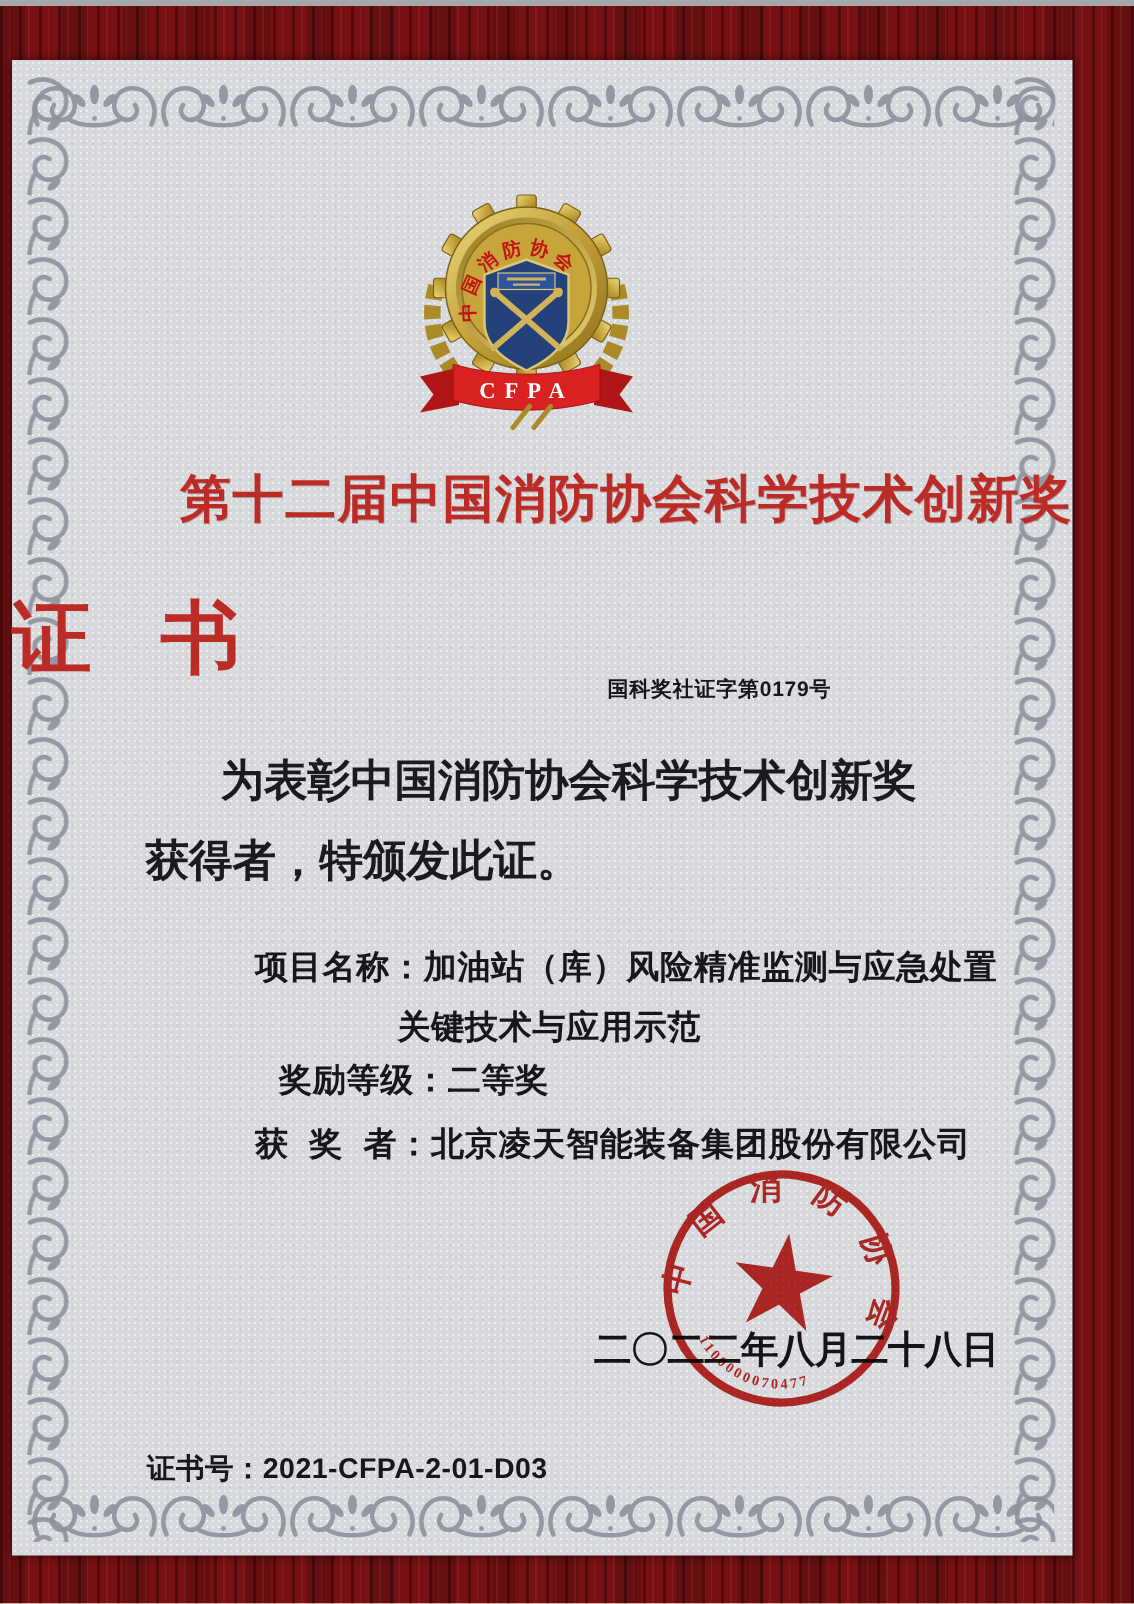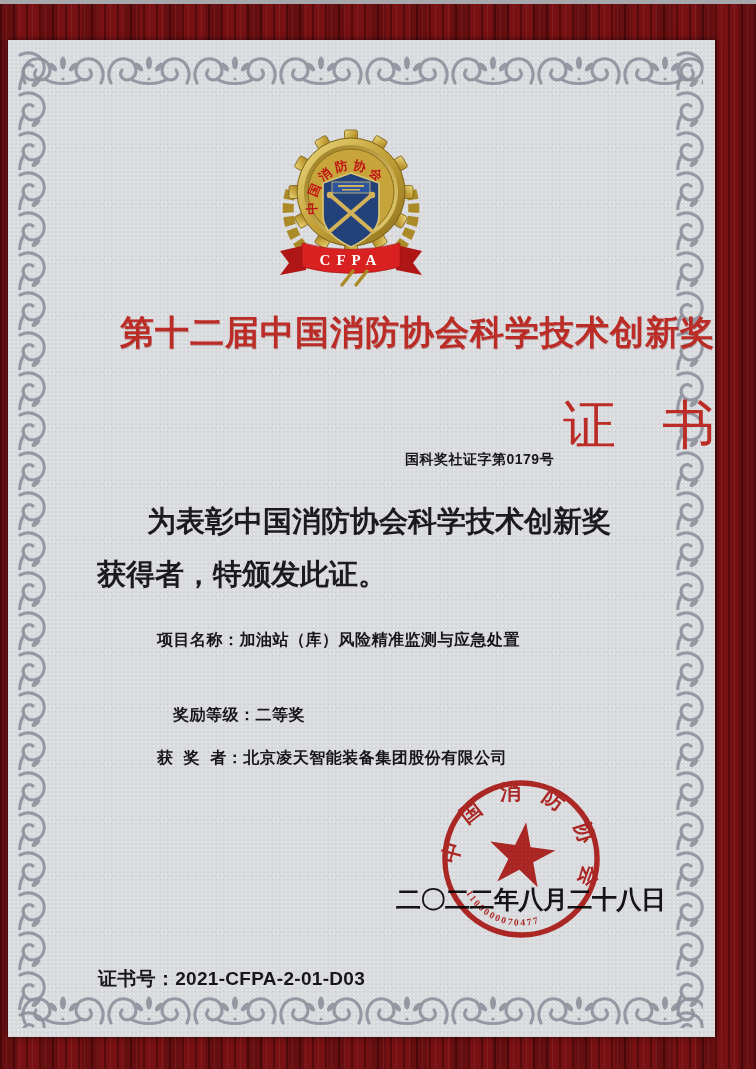--- a/index.html
+++ b/index.html
@@ -39,39 +39,39 @@
   .logo{ position:absolute; left:258px; top:88px; width:170px; height:162px; }
   
   .award-title{
     position:absolute; top:270px; left:0; width:100%;
     text-align:right; font-size:34px; font-weight:bold;
     color:#bc2c26; letter-spacing:1px; white-space:nowrap;
     text-shadow:.5px .5px 0 rgba(120,20,20,.35);
   }
   .cert-word{
     position:absolute; top:350px; left:0; width:100%;
-    text-align:right; font-size:53px; font-weight:normal; color:#bc2c26;
+    text-align:left; font-size:53px; font-weight:bold; color:#bc2c26;
   }
   .cert-word span{ letter-spacing:46px; margin-right:-46px; }
   .registry-no{
     position:absolute; top:411px; left:397px;
     font-family:"Liberation Sans","DejaVu Sans",sans-serif;
     font-size:14px; font-weight:bold; color:#17171a; letter-spacing:.5px;
   }
   
   .citation{
     position:absolute; left:89px; top:455px; width:532px;
     font-size:29px; font-weight:600; color:#1b1b1e;
     line-height:53px; text-indent:50px; letter-spacing:0;
   }
   
   .field-row{
-    position:absolute; left:149px; white-space:nowrap;
+    position:absolute; left:162px; white-space:nowrap;
     font-family:"Liberation Sans","DejaVu Sans",sans-serif;
-    font-size:16px; font-weight:bold; color:#17171a; letter-spacing:.5px;
+    font-size:22px; font-weight:bold; color:#17171a; letter-spacing:.5px;
   }
   .row-project  { top:590px; }
   .row-project2 { top:630px; padding-left:95px; }
   .row-grade    { top:665px;margin-left:16px; }
   .row-winner   { top:708px;font-family:Liberation Mono, monospace; }
   
   .issue-date{
     position:absolute; left:388px; top:843px; white-space:nowrap;
     font-size:25px; font-weight:bold; color:#141416; letter-spacing:-.5px;
     z-index:2;
@@ -198,20 +198,23 @@
 
   <div class="award-title">第十二届中国消防协会科学技术创新奖</div>
   <div class="cert-word"><span>证书</span></div>
   <div class="registry-no">国科奖社证字第0179号</div>
 
   <div class="citation">为表彰中国消防协会科学技术创新奖获得者，特颁发此证。</div>
 
   <div class="field-row row-project">
     <span>项目名称：</span><span>加油站（库）风险精准监测与应急处置</span>
   </div>
+  <div class="field-row row-project2">
+    <span>关键技术与应用示范</span>
+  </div>
   <div class="field-row row-grade">
     <span>奖励等级：</span><span>二等奖</span>
   </div>
   <div class="field-row row-winner">
     <span>获 奖 者：</span><span>北京凌天智能装备集团股份有限公司</span>
   </div>
 
   <div class="issue-date">二〇二二年八月二十八日</div>
 
   <svg class="seal" viewBox="0 0 172 172">

